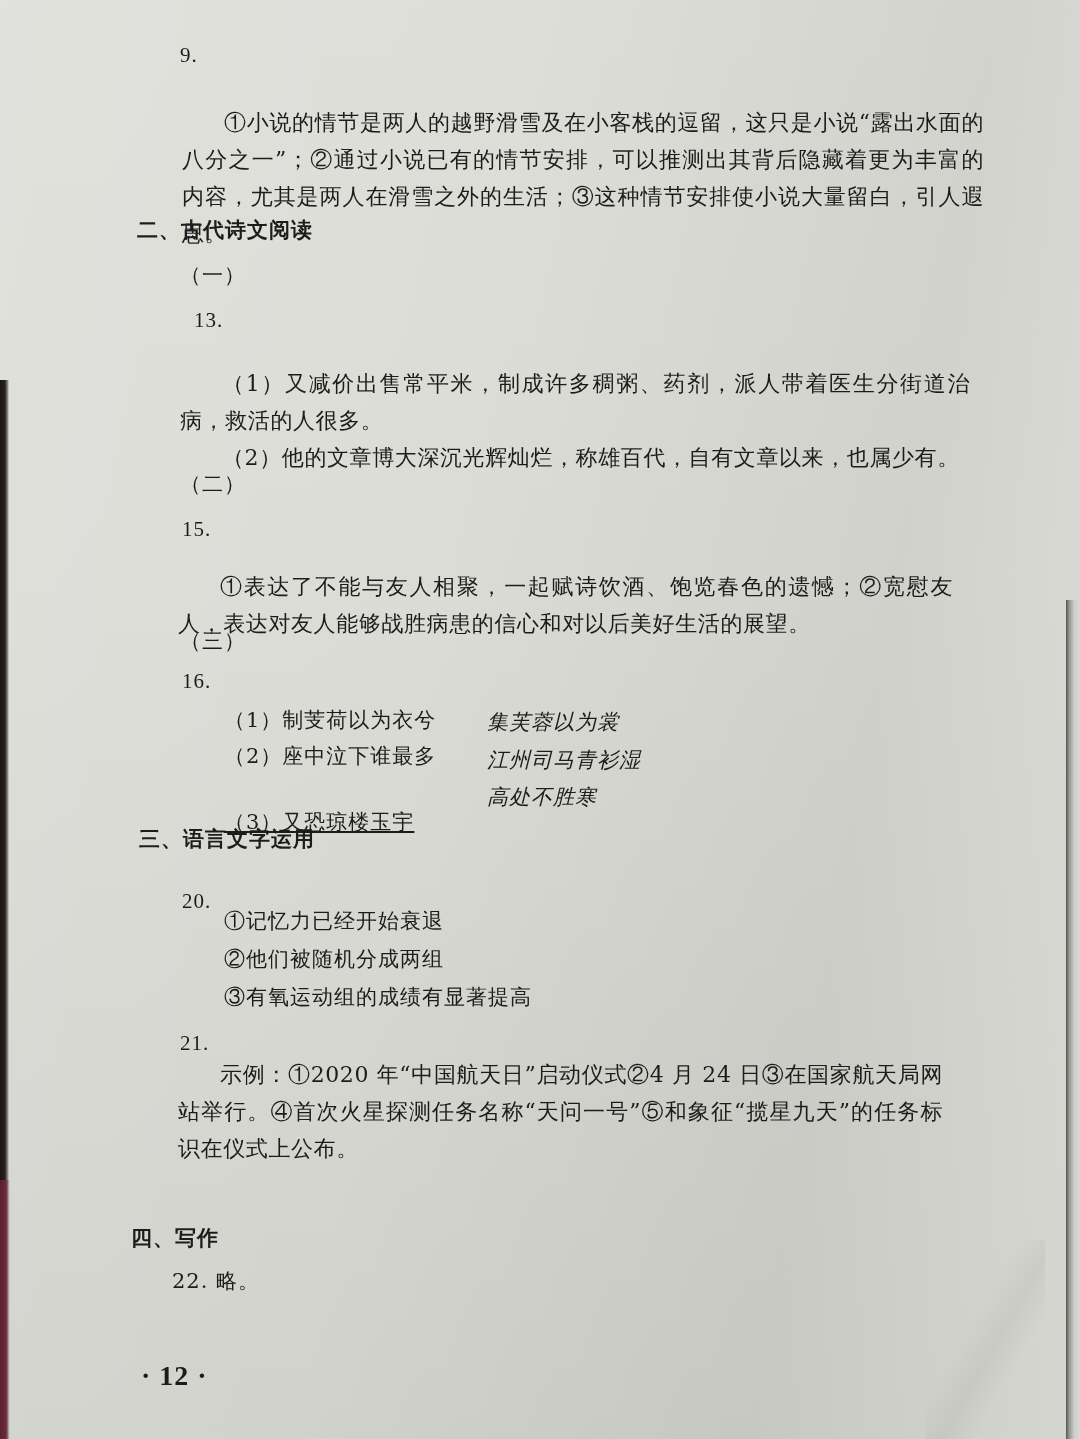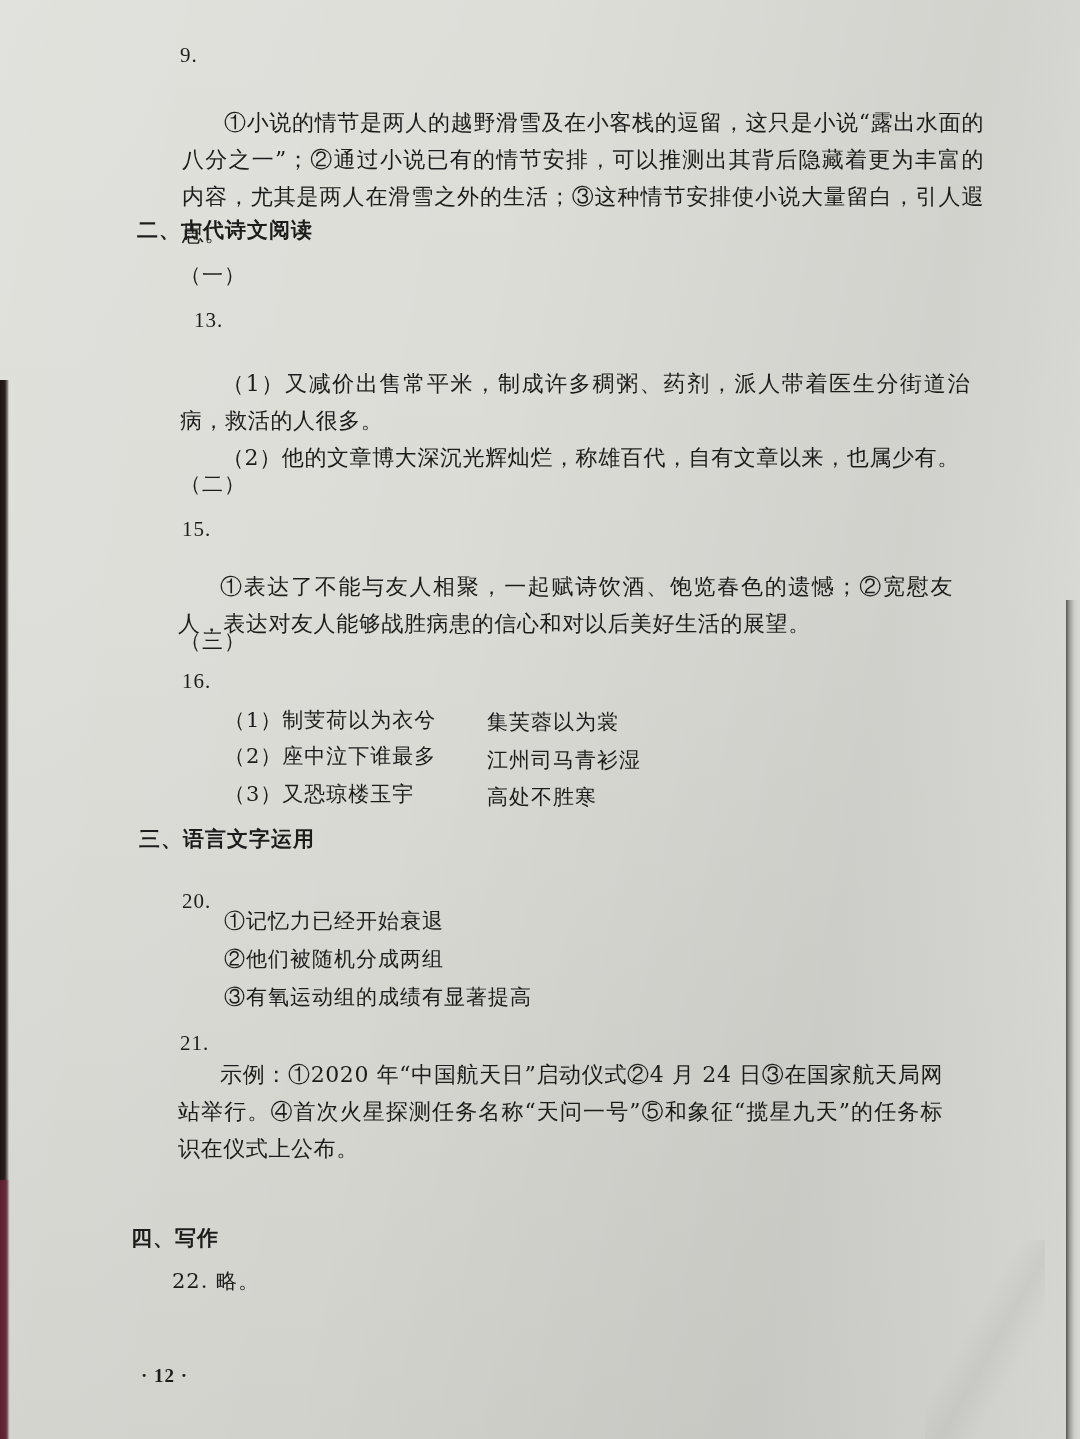--- a/index.html
+++ b/index.html
@@ -81,24 +81,25 @@
       font-size: 22px;
       line-height: 37px;
       letter-spacing: 0.6px;
       text-align: justify;
     }
     .indent {
       text-indent: 42px;
     }
     .col2 {
       position: absolute;
+      font-style: italic;
     }
     .page-num {
       font-family: "Liberation Serif", serif;
-      font-size: 19px;
+      font-size: 28px;
       font-weight: bold;
     }
   </style>
 </head>
 <body>
 
 <div class="paper"></div>
 <div class="edge-left"></div>
 <div class="edge-left-bottom"></div>
 <div class="edge-right"></div>
@@ -117,21 +118,21 @@
 <div class="line num" style="left:182px; top:515px;">15.</div>
 <div class="para indent" style="left:178px; top:568px; width:775px;">①表达了不能与友人相聚，一起赋诗饮酒、饱览春色的遗憾；②宽慰友人，表达对友人能够战胜病患的信心和对以后美好生活的展望。</div>
 
 <div class="line" style="left:180px; top:627px;">（三）</div>
 <div class="line num" style="left:182px; top:667px;">16.</div>
 
 <div class="line" style="left:224px; top:706px;">（1）制芰荷以为衣兮</div>
 <div class="line col2" style="left:487px; top:708px;">集芙蓉以为裳</div>
 <div class="line" style="left:224px; top:742px;">（2）座中泣下谁最多</div>
 <div class="line col2" style="left:487px; top:746px;">江州司马青衫湿</div>
-<div class="line" style="left:224px; top:780px;">（3）又恐琼楼玉宇</div>
+<div class="line" style="left:224px; top:808px;text-decoration:underline;">（3）又恐琼楼玉宇</div>
 <div class="line col2" style="left:487px; top:783px;">高处不胜寒</div>
 
 <div class="line section" style="left:139px; top:825px;">三、语言文字运用</div>
 <div class="line num" style="left:182px; top:870px;margin-top:17px;">20.</div>
 <div class="line" style="left:224px; top:907px;text-align:center;">①记忆力已经开始衰退</div>
 <div class="line" style="left:224px; top:945px;">②他们被随机分成两组</div>
 <div class="line" style="left:224px; top:983px;">③有氧运动组的成绩有显著提高</div>
 
 <div class="line num" style="left:180px; top:1020px;margin-top:9px;">21.</div>
 <div class="para indent" style="left:178px; top:1056px; width:765px;">示例：①2020 年“中国航天日”启动仪式②4 月 24 日③在国家航天局网站举行。④首次火星探测任务名称“天问一号”⑤和象征“揽星九天”的任务标识在仪式上公布。</div>

